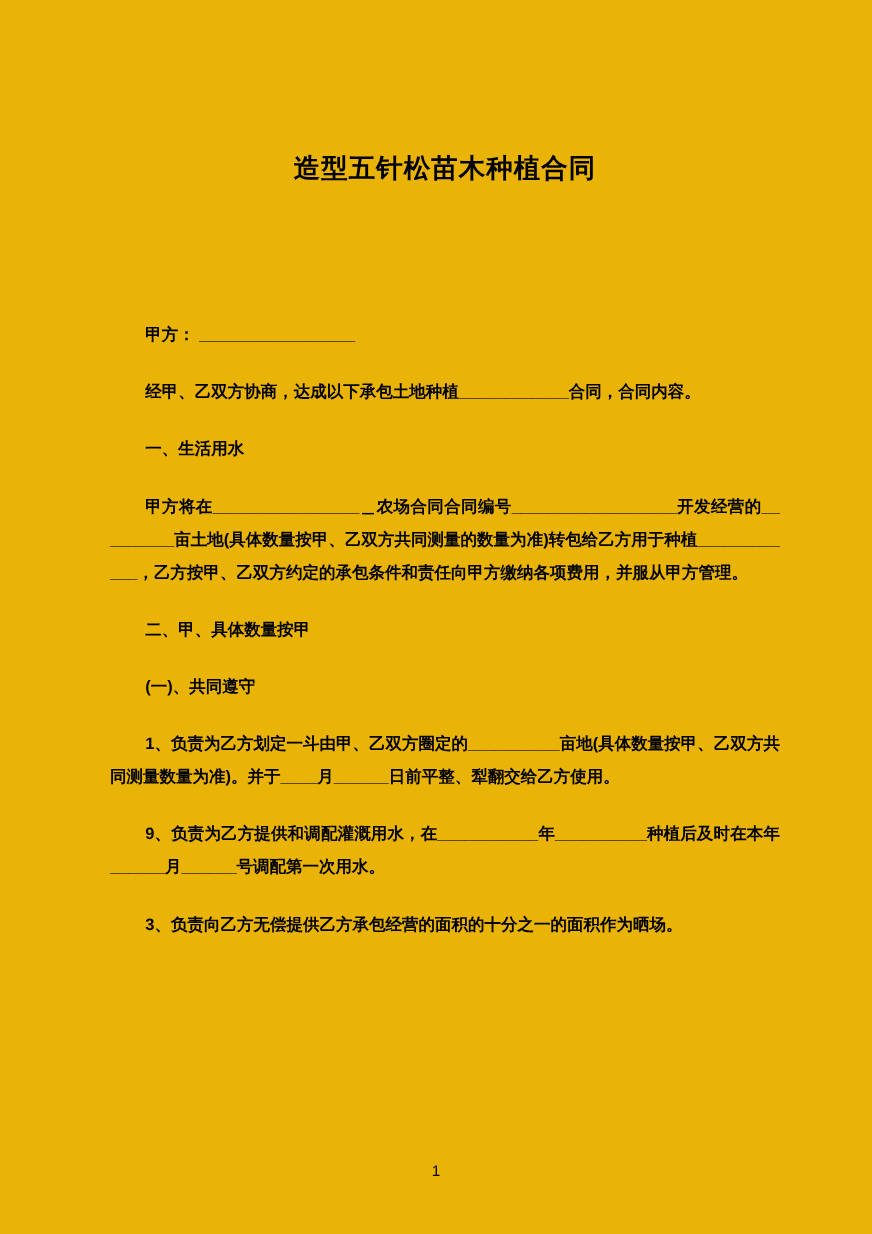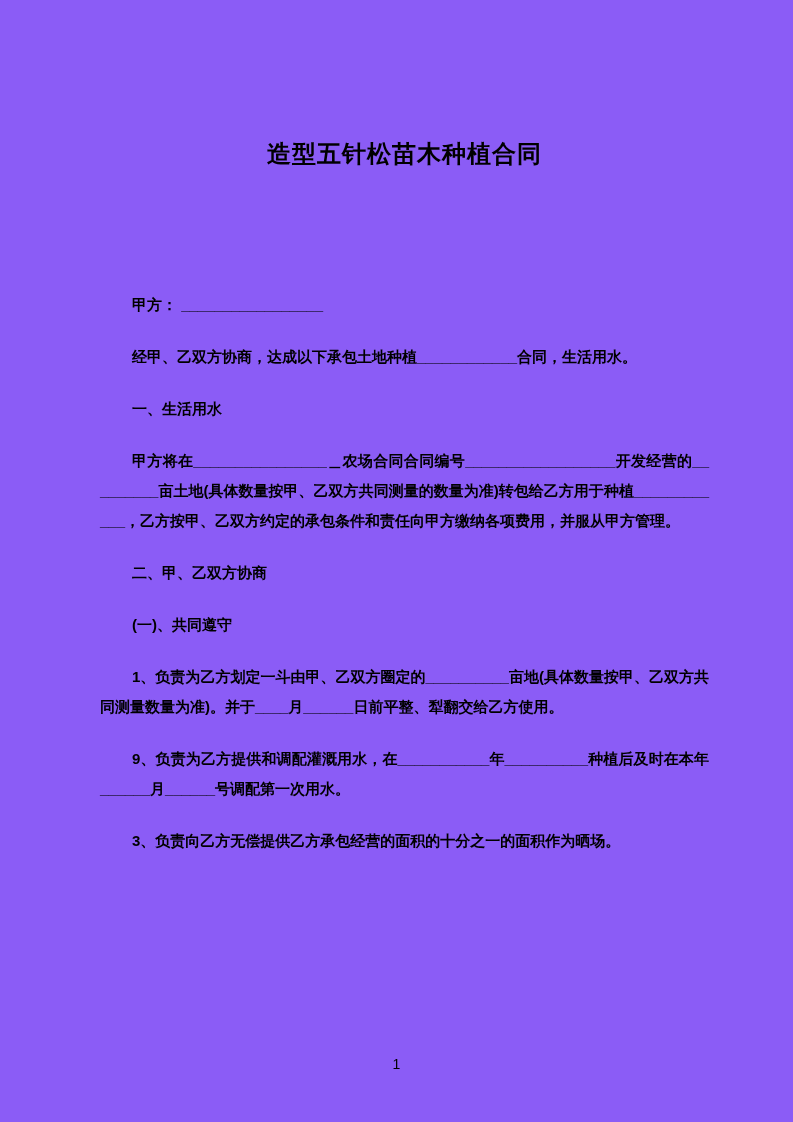--- a/index.html
+++ b/index.html
@@ -5,21 +5,21 @@
   html, body {
     margin: 0;
     padding: 0;
     background: #ffffff;
   }
   .page {
     position: relative;
     width: 793px;
     height: 1122px;
     margin: 0 auto;
-    background: #8b5cf6;
+    background: #eab308;
     box-sizing: border-box;
     padding: 140px 84px 0 100px;
     font-family: "Liberation Sans", "DejaVu Sans", sans-serif;
     color: #000000;
     overflow: hidden;
   }
   .doc-title {
     margin: 0 0 122px 0;
     font-size: 24px;
     font-weight: 700;
@@ -50,27 +50,27 @@
 </head>
 <body>
 
 <div class="page">
 
   <h1 class="doc-title">造型五针松苗木种植合同</h1>
 
   <p class="para">甲方： _________________</p>
 
 
-  <p class="para">经甲、乙双方协商，达成以下承包土地种植____________合同，生活用水。</p>
+  <p class="para">经甲、乙双方协商，达成以下承包土地种植____________合同，合同内容。</p>
 
   <p class="para">一、生活用水</p>
 
   <p class="para">甲方将在________________＿农场合同合同编号__________________开发经营的_________亩土地(具体数量按甲、乙双方共同测量的数量为准)转包给乙方用于种植____________，乙方按甲、乙双方约定的承包条件和责任向甲方缴纳各项费用，并服从甲方管理。</p>
 
-  <p class="para">二、甲、乙双方协商</p>
+  <p class="para">二、甲、具体数量按甲</p>
 
   <p class="para">(一)、共同遵守</p>
 
   <p class="para">1、负责为乙方划定一斗由甲、乙双方圈定的__________亩地(具体数量按甲、乙双方共同测量数量为准)。并于____月______日前平整、犁翻交给乙方使用。</p>
 
   <p class="para">9、负责为乙方提供和调配灌溉用水，在___________年__________种植后及时在本年______月______号调配第一次用水。</p>
 
   <p class="para">3、负责向乙方无偿提供乙方承包经营的面积的十分之一的面积作为晒场。</p>
 
 

